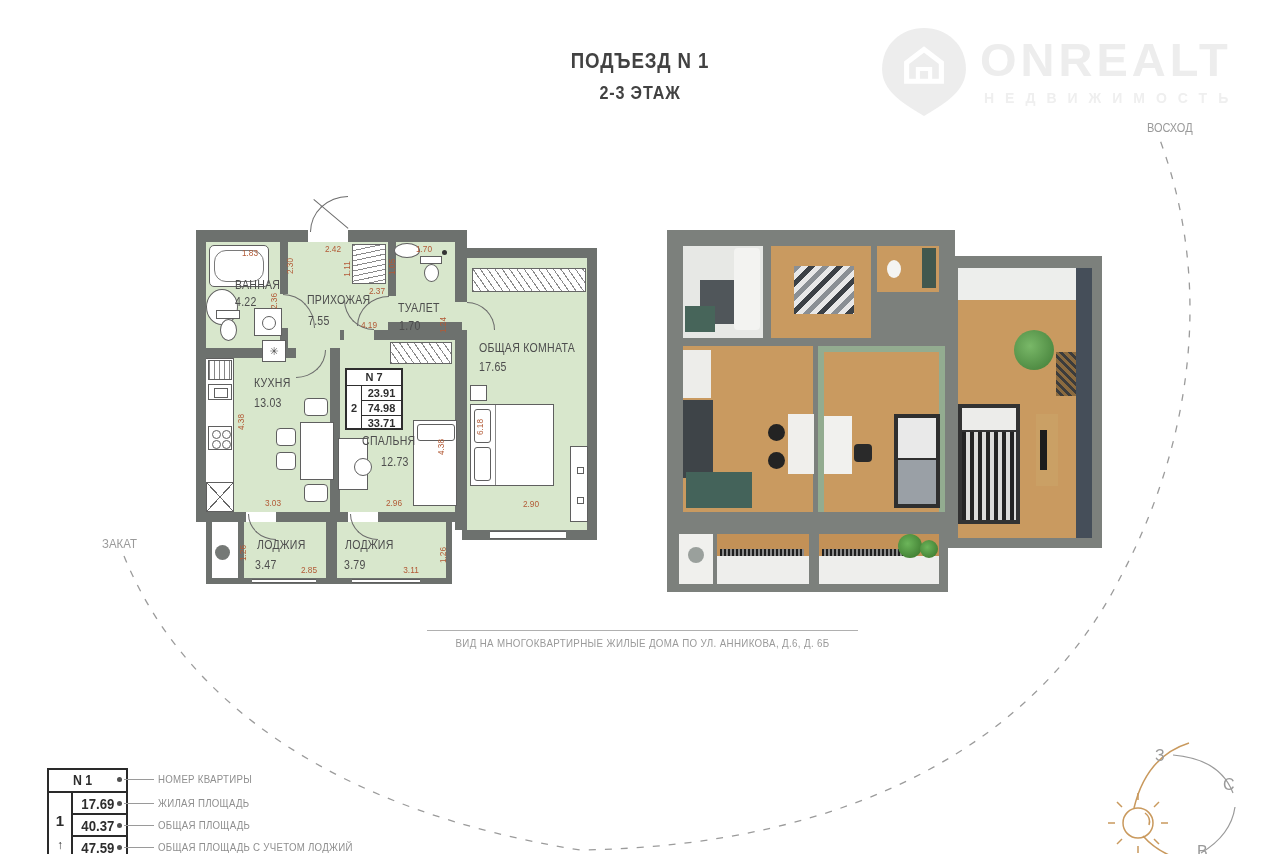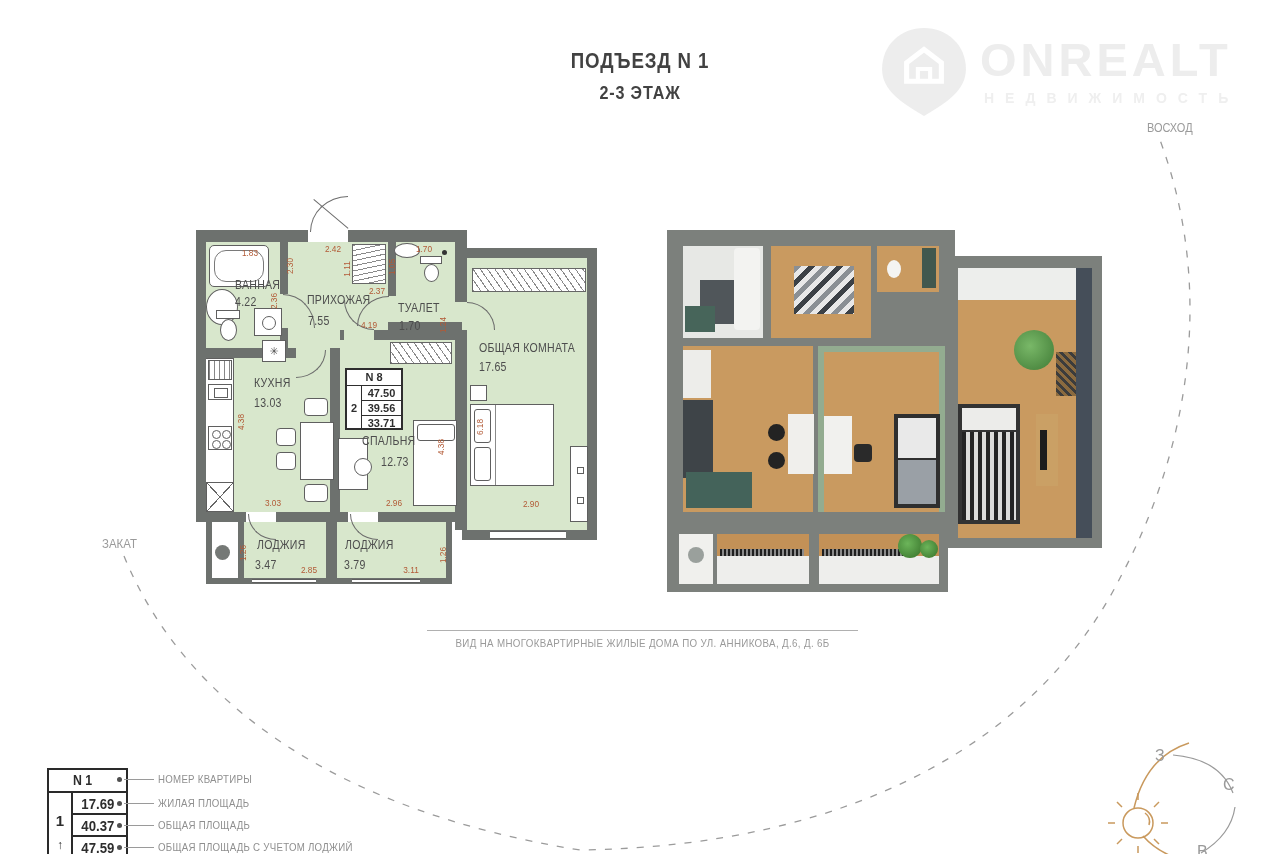--- a/index.html
+++ b/index.html
@@ -198,26 +198,26 @@
     <div class="rname lx" style="left:254px;top:376px">КУХНЯ</div>
     <div class="rarea lx" style="left:254px;top:396px">13.03</div>
     <div class="rname lx" style="left:362px;top:434px">СПАЛЬНЯ</div>
     <div class="rarea lx" style="left:381px;top:455px">12.73</div>
     <div class="rname lx" style="left:257px;top:538px">ЛОДЖИЯ</div>
     <div class="rarea lx" style="left:255px;top:558px">3.47</div>
     <div class="rname lx" style="left:345px;top:538px">ЛОДЖИЯ</div>
     <div class="rarea lx" style="left:344px;top:558px">3.79</div>
 
     <div class="ibox">
-      <div class="hd">N 8</div>
+      <div class="hd">N 7</div>
       <div class="bd">
         <div class="rc">2</div>
         <div class="vals">
-          <div>47.50</div>
-          <div>39.56</div>
+          <div>23.91</div>
+          <div>74.98</div>
           <div>33.71</div>
         </div>
       </div>
     </div>
 
     <span class="dim" style="left:250px;top:253px">1.83</span>
     <span class="dim" style="left:333px;top:249px">2.42</span>
     <span class="dim" style="left:424px;top:249px">1.70</span>
     <span class="dim v" style="left:290px;top:266px">2.30</span>
     <span class="dim v" style="left:347px;top:269px">1.11</span>

